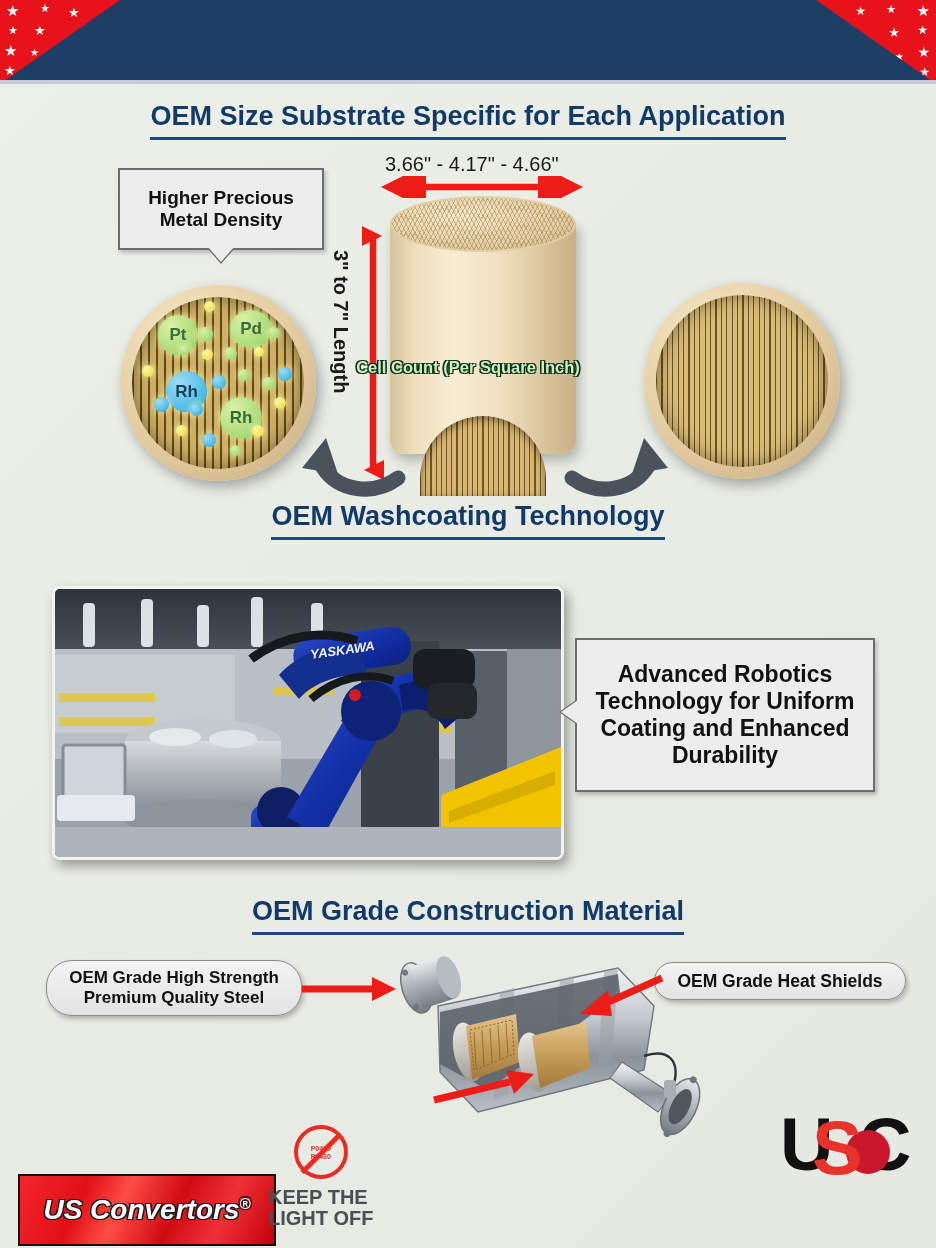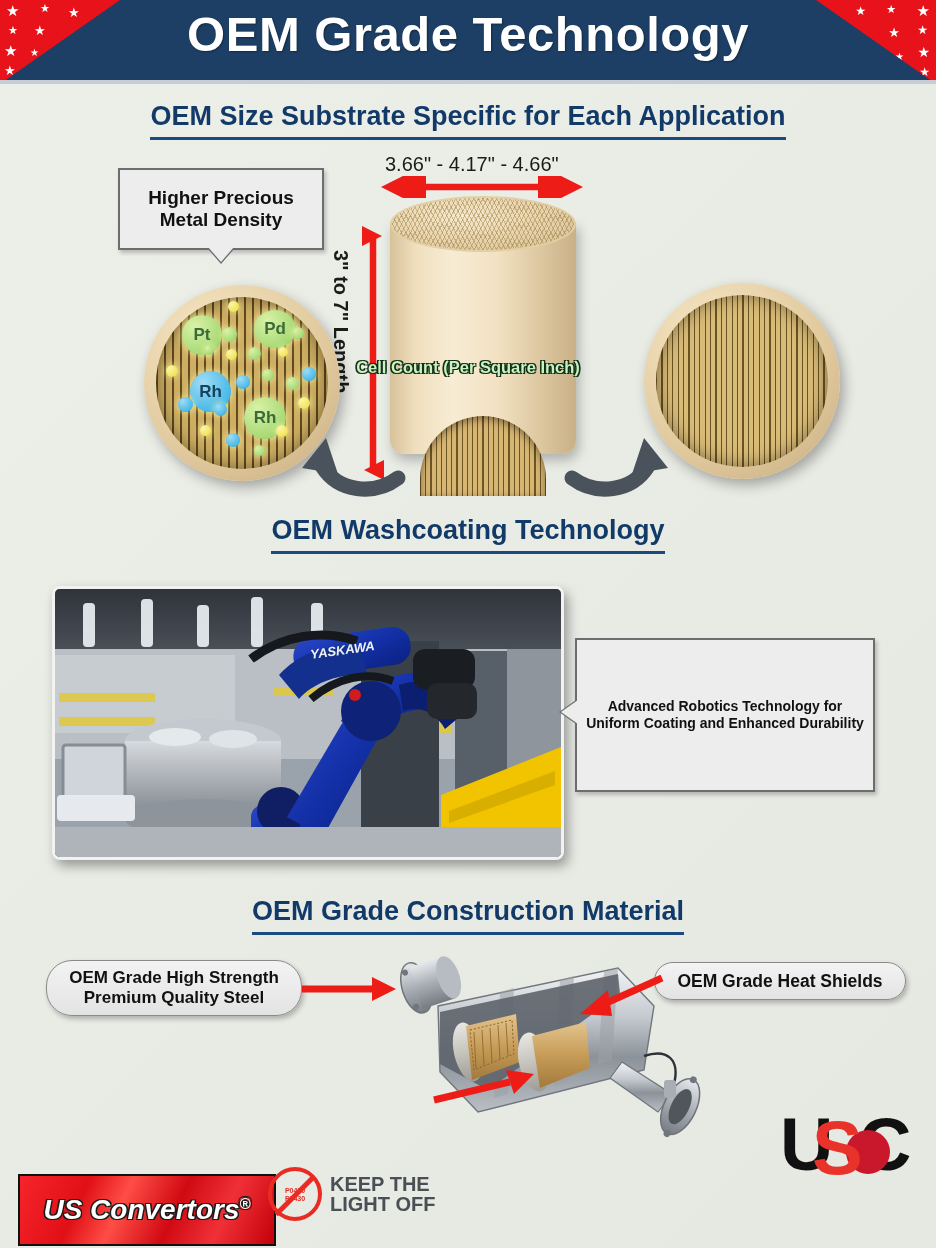--- a/index.html
+++ b/index.html
@@ -191,21 +191,21 @@
     background:#f5291b;
     clip-path: polygon(30px 0, 100% 0, 100% 100%, 30px 100%, 0 50%);
     display:flex; align-items:center; justify-content:center;
   }
   .banner .txt{
     color:#fff; font-style:italic; font-weight:bold; font-size:23px;
     margin-left:18px;
     font-family:"Liberation Sans", sans-serif;
   }
   .keep{
-    position:absolute; left:268px; bottom:27px; display:flex; align-items:center; gap:8px;
+    position:absolute; left:268px; bottom:20px; display:flex; align-items:center; gap:8px;flex-direction:column;
   }
   .keep .nosign{
     position:relative; width:54px; height:54px; border-radius:50%;
     border:4px solid #ea2b24;
   }
   .keep .nosign .bar{
     position:absolute; left:-4px; top:22px; width:54px; height:4.5px;
     background:#ea2b24; transform:rotate(-45deg);
   }
   .keep .nosign .codes{
@@ -238,21 +238,20 @@
     <div class="stars-right">
       <span class="star" style="right:6px;top:4px;font-size:15px;">★</span>
       <span class="star" style="right:40px;top:3px;font-size:11px;">★</span>
       <span class="star" style="right:70px;top:5px;font-size:12px;">★</span>
       <span class="star" style="right:8px;top:24px;font-size:12px;">★</span>
       <span class="star" style="right:36px;top:26px;font-size:13px;">★</span>
       <span class="star" style="right:6px;top:46px;font-size:14px;">★</span>
       <span class="star" style="right:32px;top:50px;font-size:10px;">★</span>
       <span class="star" style="right:6px;top:66px;font-size:12px;">★</span>
     </div>
-    <h1>OEM Grade Technology</h1>
     <div class="underbar"></div>
   </div>
 
   <div class="sec-head" style="top:101px;">
     <span>OEM Size Substrate Specific for Each Application</span>
   </div>
 
   <div class="box tail-down" style="left:118px; top:168px; width:206px; height:82px; font-size:19px;">
     <span>Higher Precious Metal Density</span>
   </div>
@@ -283,21 +282,21 @@
         <polygon points="0,0 3.5,7 7,0" fill="#ee1c16"></polygon>
         </marker>
       <marker id="avU" markerWidth="7" markerHeight="7" refX="3.5" refY="1.4" orient="auto">
         <polygon points="0,7 3.5,0 7,7" fill="#ee1c16"></polygon>
         </marker>
     </defs>
     <line x1="11" y1="12" x2="11" y2="246" stroke="#ee1c16" stroke-width="6.5" marker-start="url(#avU)" marker-end="url(#avD)"></line>
   </svg>
   <div class="dim-label vert-label" style="left:352px; top:250px; transform:rotate(90deg); font-weight:bold;">3" to 7" Length</div>
 
-  <div class="face" style="left:144px; top:285px; width:196px; height:196px;">
+  <div class="face" style="left:120px; top:285px; width:196px; height:196px;">
     <div class="face-inner"></div>
     <div class="pm green" style="left:38px; top:30px; width:40px; height:40px; font-size:17px;">
       <span>Pt</span>
       </div>
     <div class="pm green" style="left:110px; top:25px; width:42px; height:38px; font-size:17px;">
       <span>Pd</span>
       </div>
     <div class="pm blue" style="left:46px; top:86px; width:41px; height:41px; font-size:17px;">
       <span>Rh</span>
       </div>
@@ -332,21 +331,21 @@
 
   <svg style="position:absolute;left:290px;top:400px;" width="120" height="100">
     <path d="M108,78 C84,96 48,92 32,66" stroke="#4a525c" stroke-width="15" fill="none" stroke-linecap="round"></path>
     <polygon points="36,38 12,68 48,74" fill="#4a525c"></polygon>
   </svg>
   <svg style="position:absolute;left:560px;top:400px;" width="120" height="100">
     <path d="M12,78 C36,96 72,92 88,66" stroke="#4a525c" stroke-width="15" fill="none" stroke-linecap="round"></path>
     <polygon points="84,38 108,68 72,74" fill="#4a525c"></polygon>
   </svg>
 
-  <div class="sec-head" style="top:515px;">
+  <div class="sec-head" style="top:501px;">
     <span>OEM Washcoating Technology</span>
   </div>
 
   <div class="photo" style="left:52px; top:586px; width:512px; height:274px;">
     <svg width="506" height="268" viewBox="0 0 506 268">
       <defs>
         <linearGradient id="ceil" x1="0" y1="0" x2="0" y2="1">
           <stop offset="0" stop-color="#2f343b"></stop>
             <stop offset="1" stop-color="#4a5058"></stop>
           </linearGradient>
@@ -406,21 +405,21 @@
       <rect x="358" y="60" width="62" height="40" rx="12" fill="#1a1d22"></rect>
       <rect x="372" y="94" width="50" height="36" rx="10" fill="#24272c"></rect>
       <path d="M196 70 C228 46 268 40 302 52" stroke="#15181c" stroke-width="9" fill="none"></path>
       <path d="M256 110 C282 88 312 82 338 92" stroke="#15181c" stroke-width="8" fill="none"></path>
       <text x="256" y="70" fill="#eef2f6" font-family="Liberation Sans, sans-serif" font-size="13" font-style="italic" font-weight="bold" transform="rotate(-8 256 70)">YASKAWA</text>
       <circle cx="300" cy="106" r="6" fill="#d01c1c"></circle>
       <rect x="0" y="238" width="506" height="30" fill="#aeb4ba"></rect>
     </svg>
   </div>
 
-  <div class="box tail-left" style="left:575px; top:638px; width:300px; height:154px; font-size:14px;">
+  <div class="box tail-left" style="left:575px; top:638px; width:300px; height:154px; font-size:23px;">
     <span>Advanced Robotics Technology for Uniform Coating and Enhanced Durability</span>
   </div>
 
   <div class="sec-head" style="top:896px;">
     <span>OEM Grade Construction Material</span>
   </div>
 
   <div style="position:absolute; left:382px; top:944px; width:350px; height:205px;">
     <svg width="350" height="205" viewBox="0 0 350 205">
       <defs>

